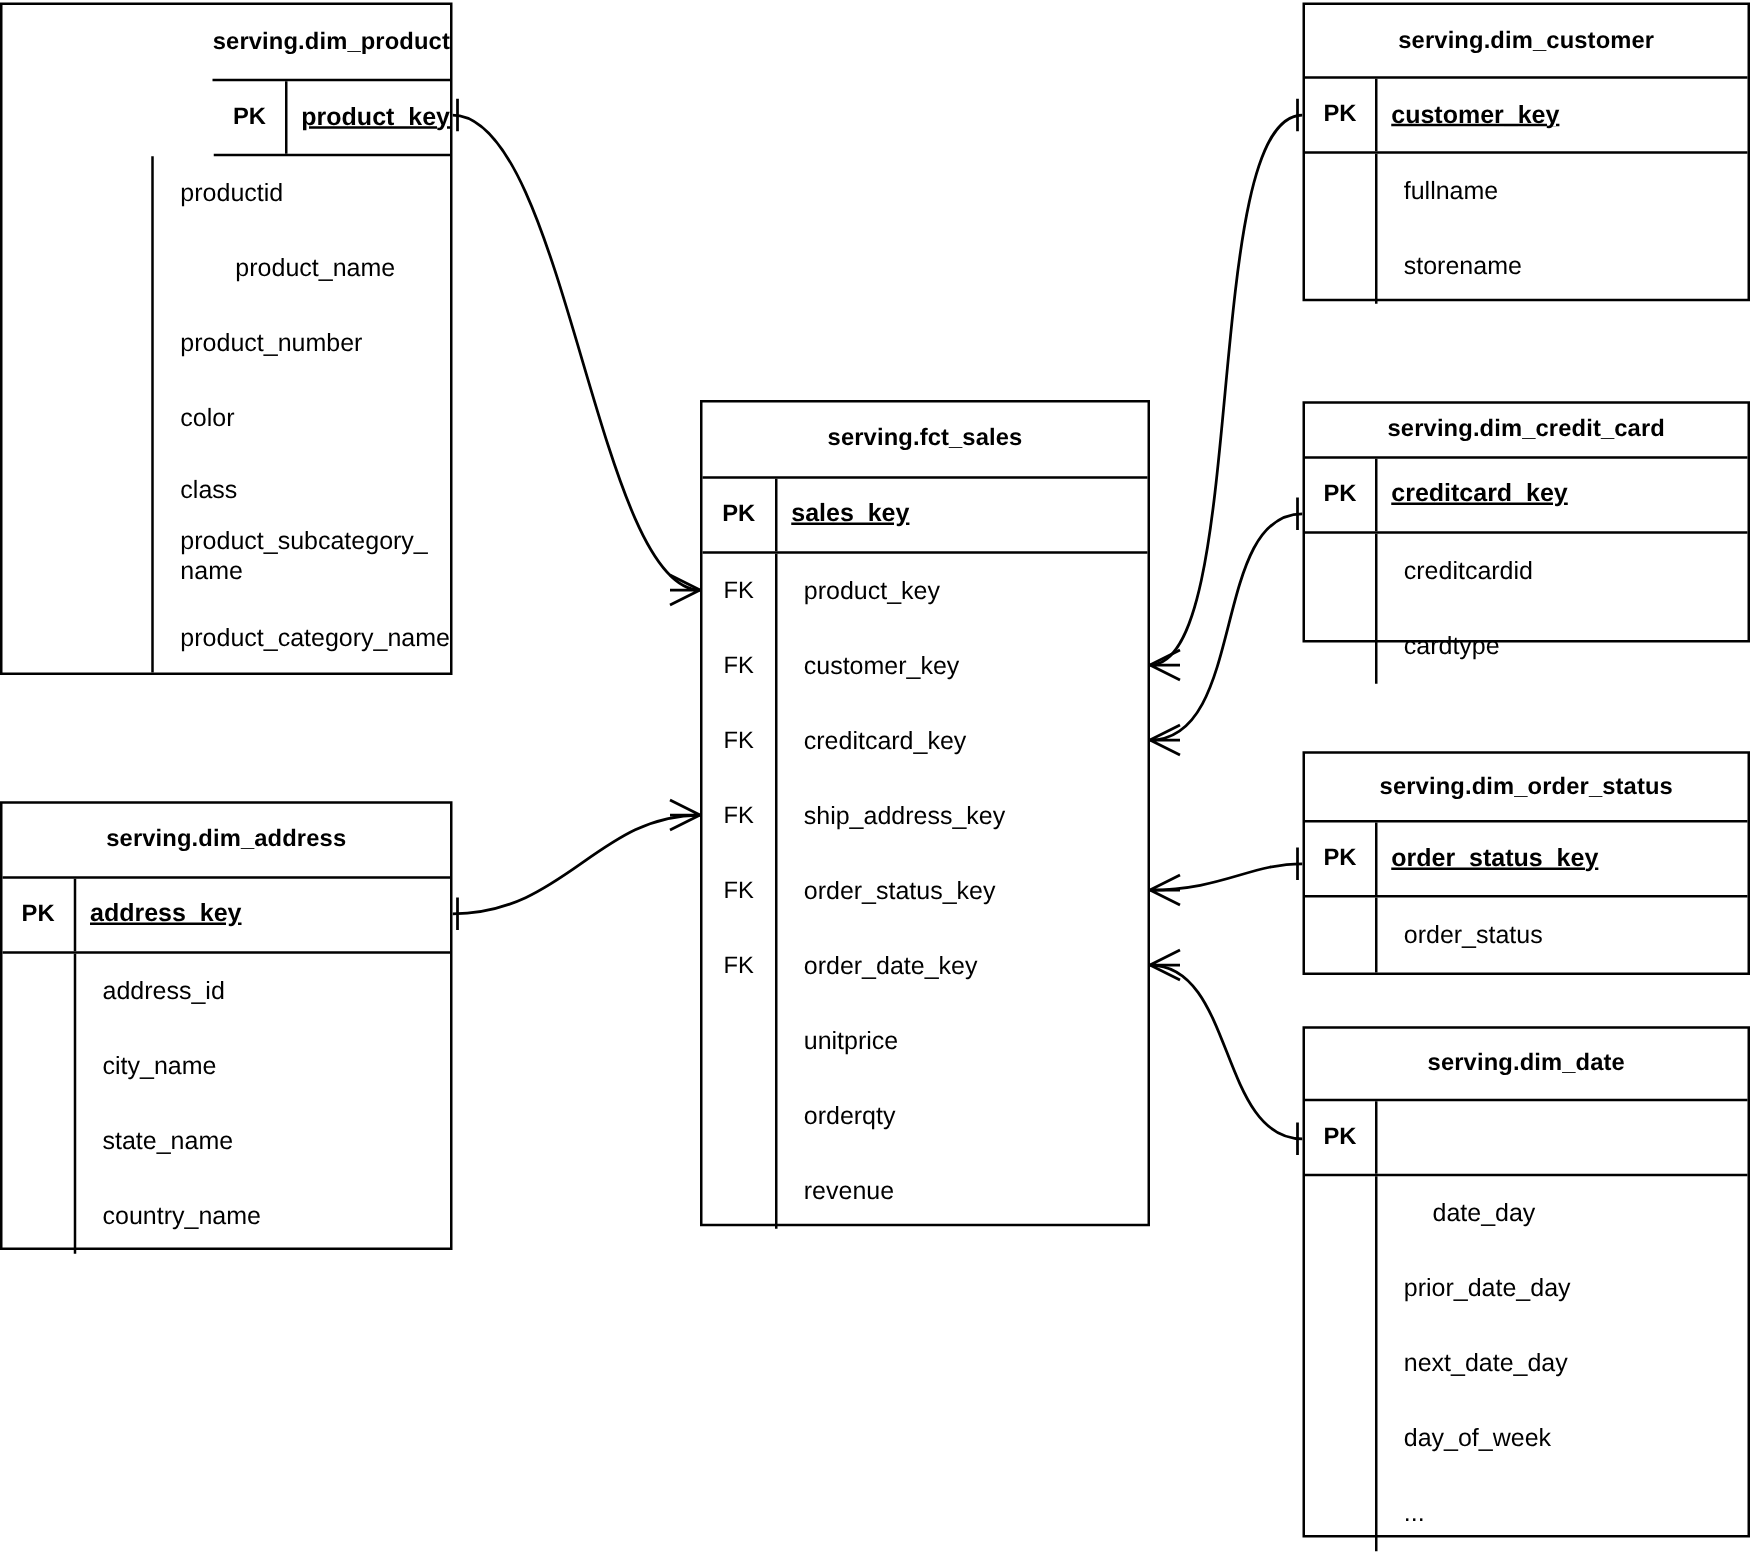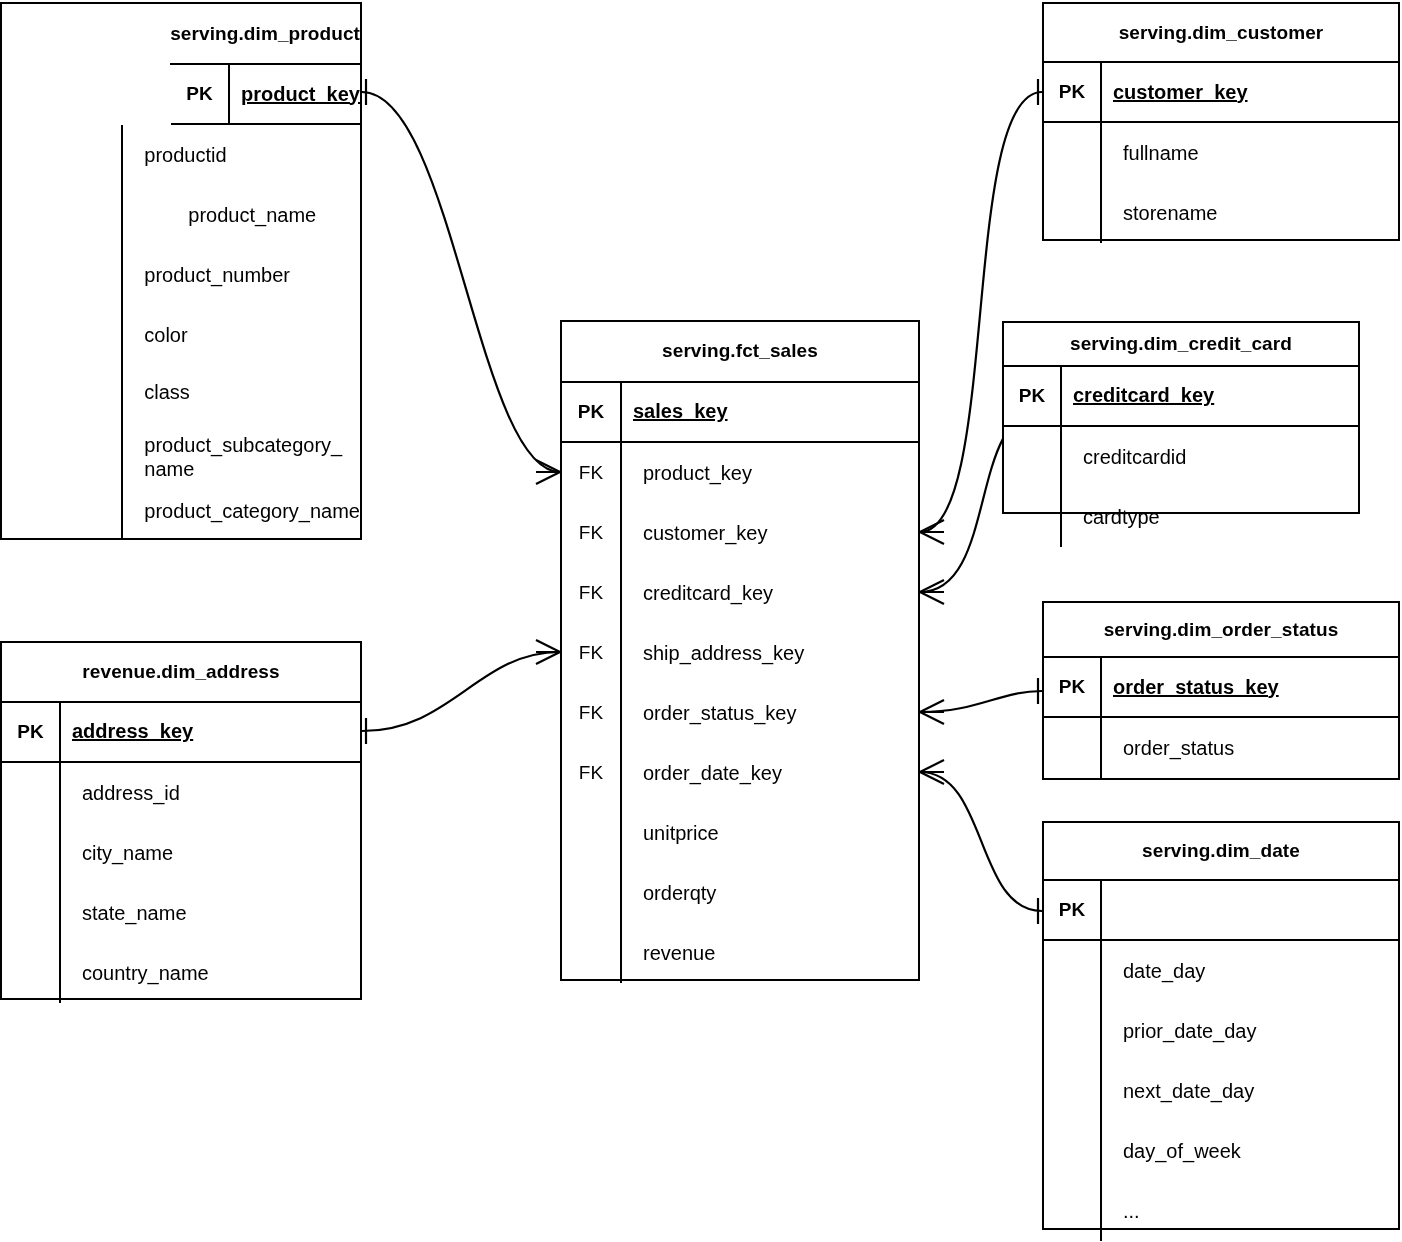--- a/index.html
+++ b/index.html
@@ -173,33 +173,33 @@
           <div class="attr-line" style="height:60px;">
             <div class="attr-name">product_number</div>
           </div>
           <div class="attr-line" style="height:60px;">
             <div class="attr-name">color</div>
           </div>
           <div class="attr-line" style="height:53px;">
             <div class="attr-name">class</div>
           </div>
           <div class="attr-line" style="height:65px;">
-            <div class="attr-name" style="align-items:flex-start; padding-top:3px;margin-top:12px;">product_subcategory_
+            <div class="attr-name" style="align-items:flex-start; padding-top:3px;">product_subcategory_
 name</div>
           </div>
           <div class="attr-line" style="height:55px;">
             <div class="attr-name">product_category_name</div>
           </div>
         </div>
       </div>
     </div>
   </div>
 
   <div class="entity" style="left:0px; top:641px; width:362px; height:359px;">
-    <div class="entity-title">revenue.dim_address</div>
+    <div class="entity-title">serving.dim_address</div>
     <div class="row pk-row">
       <div class="keycol bold" style="width:59px;">PK</div>
       <div class="namecol pk-name">address_key</div>
     </div>
     <div class="row body-row">
       <div style="display:flex; flex:1 1 auto;">
         <div class="keycol" style="width:59px;"></div>
         <div class="attrs">
           <div class="attr-line" style="height:60px;">
             <div class="attr-name">address_id</div>
@@ -281,21 +281,21 @@
             <div class="attr-name">fullname</div>
           </div>
           <div class="attr-line" style="height:60px;">
             <div class="attr-name">storename</div>
           </div>
         </div>
       </div>
     </div>
   </div>
 
-  <div class="entity" style="left:1002px; top:321px; width:358px; height:193px;">
+  <div class="entity" style="left:1042px; top:321px; width:358px; height:193px;">
     <div class="entity-title">serving.dim_credit_card</div>
     <div class="row pk-row">
       <div class="keycol bold" style="width:58px;">PK</div>
       <div class="namecol pk-name">creditcard_key</div>
     </div>
     <div class="row body-row">
       <div style="display:flex; flex:1 1 auto;">
         <div class="keycol" style="width:58px;"></div>
         <div class="attrs">
           <div class="attr-line" style="height:60px;">
@@ -329,21 +329,21 @@
 
   <div class="entity" style="left:1042px; top:821px; width:358px; height:409px;text-align:center;">
     <div class="entity-title">serving.dim_date</div>
     <div class="row pk-row">
       <div class="keycol bold" style="width:58px;">PK</div>
     </div>
     <div class="row body-row">
       <div style="display:flex; flex:1 1 auto;">
         <div class="keycol" style="width:58px;"></div>
         <div class="attrs">
-          <div class="attr-line" style="height:60px;">
+          <div class="attr-line" style="height:60px;margin-left:23px;">
             <div class="attr-name">date_day</div>
           </div>
           <div class="attr-line" style="height:60px;">
             <div class="attr-name">prior_date_day</div>
           </div>
           <div class="attr-line" style="height:60px;">
             <div class="attr-name">next_date_day</div>
           </div>
           <div class="attr-line" style="height:60px;">
             <div class="attr-name">day_of_week</div>

